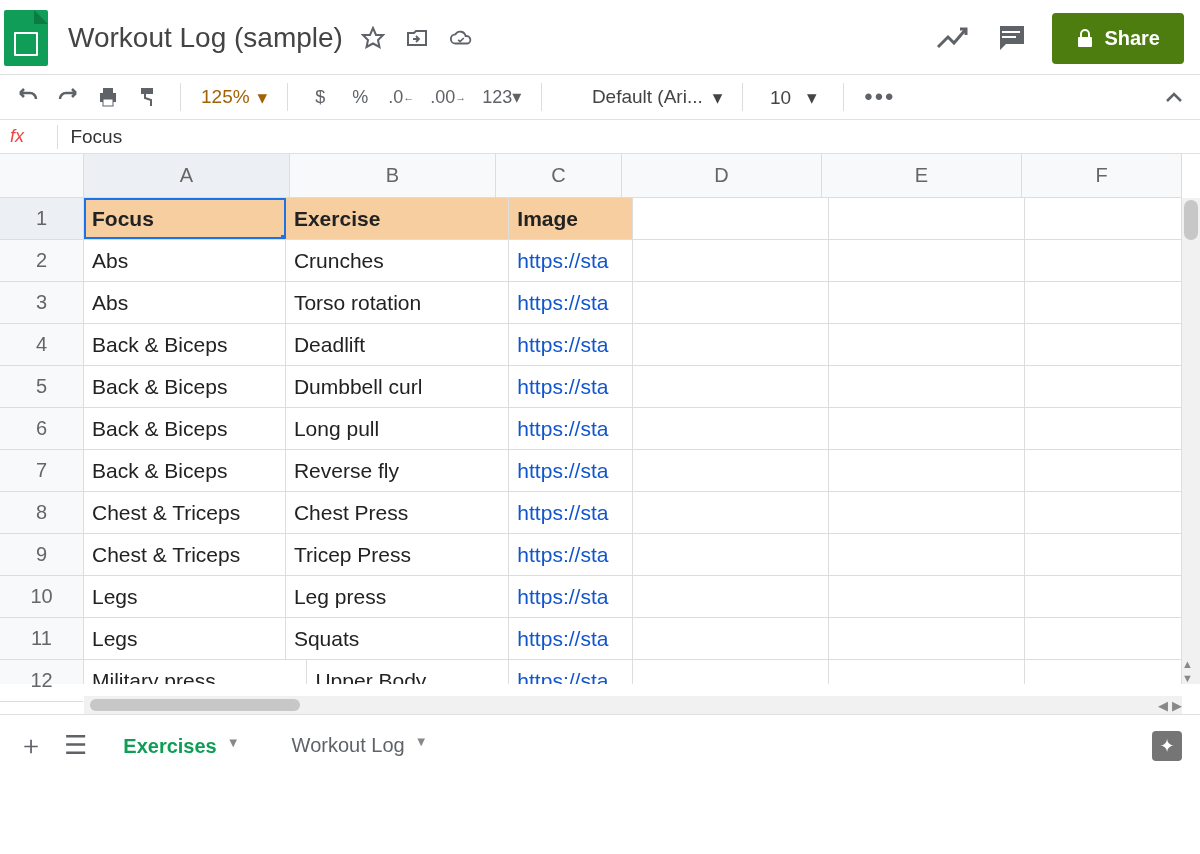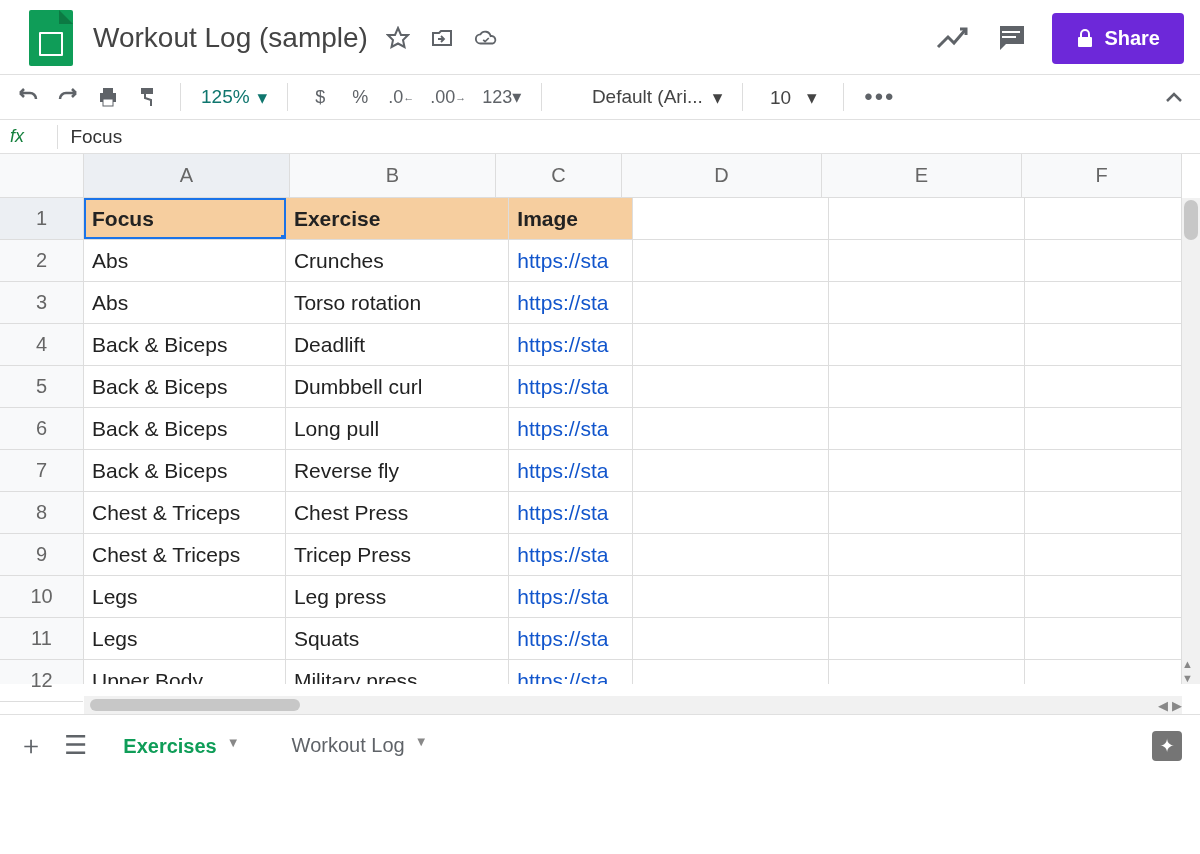--- a/index.html
+++ b/index.html
@@ -1,39 +1,39 @@
 <!DOCTYPE html>
 <html><head>
 <meta charset="utf-8">
 <style>
   * { box-sizing: border-box; margin: 0; padding: 0; }
   body { font-family: Arial, "Helvetica Neue", sans-serif; background: #fff; color: #222; width: 1200px; height: 854px; overflow: hidden; }
-  .titlebar { display: flex; align-items: center; padding: 10px 16px 0 29px; }
+  .titlebar { display: flex; align-items: center; padding: 10px 16px 0 4px; }
   .doc-icon { width: 44px; height: 56px; background: #0f9d58; border-radius: 2px; position: relative; margin-right: 20px; }
   .doc-icon::before { content:""; position:absolute; right:0; top:0; width:14px; height:14px; background:#0c7a43; clip-path: polygon(0 0,100% 100%,0 100%); }
   .doc-icon::after { content:""; position:absolute; left:10px; right:10px; top:22px; bottom:10px; border:2px solid #fff; border-radius:1px; }
   .title-col { flex: 1; }
   .title-row { display:flex; align-items:center; gap:18px; }
   .doc-title { font-size: 28px; color:#444; }
   .title-icons { display:flex; gap:20px; color:#5f6368; }
   .ti { width:24px; height:24px; display:inline-flex; align-items:center; justify-content:center; cursor:pointer; }
   .menubar { display:flex; gap:24px; margin-top:10px; font-size:20px; color:#333; }
   .menubar span { cursor:pointer; }
   .right-actions { display:flex; align-items:center; gap:26px; }
   .ra-icon { color:#5f6368; cursor:pointer; }
-  .share-btn { background:#6d28d9; color:#fff; font-size:20px; font-weight:600; padding:14px 24px; border-radius:4px; display:flex; align-items:center; gap:10px; cursor:pointer; }
+  .share-btn { background:#4d7c0f; color:#fff; font-size:20px; font-weight:600; padding:14px 24px; border-radius:4px; display:flex; align-items:center; gap:10px; cursor:pointer; }
   .toolbar { border-top:1px solid #e0e0e0; border-bottom:1px solid #e0e0e0; margin-top:8px; padding:8px 16px; display:flex; align-items:center; gap:16px; color:#5f6368; font-size:18px; }
   .tb-btn { cursor:pointer; display:inline-flex; align-items:center; justify-content:center; min-width:24px; height:28px; }
   .tb-sep { width:1px; height:28px; background:#ddd; margin:0 4px; }
-  .zoom { display:flex; align-items:center; gap:8px; color:#0f766e; font-size:19px; }
+  .zoom { display:flex; align-items:center; gap:8px; color:#a16207; font-size:19px; }
   .font-box { display:flex; align-items:center; gap:10px; width:160px; justify-content:flex-end; color:#444; font-size:19px; cursor:pointer; }
   .size-box { width:60px; text-align:center; color:#444; font-size:19px; cursor:pointer; }
   .chev { color:#777; cursor:pointer; }
   .fx-row { display:flex; align-items:center; border-bottom:1px solid #e0e0e0; height:34px; padding:0 10px; }
-  .fx-label { font-style:italic; color:#15803d; font-size:18px; width:50px; }
+  .fx-label { font-style:italic; color:#ef4444; font-size:18px; width:50px; }
   .fx-sep { width:1px; height:24px; background:#ddd; margin-right:12px; }
   .fx-input { font-size:19px; color:#333; width:100%; border:none; outline:none; }
   
   .sheet { position:relative; height:560px; overflow:hidden; }
   .corner { position:absolute; left:0; top:0; width:84px; height:44px; background:#f8f9fa; border-right:1px solid #ddd; border-bottom:1px solid #ddd; }
   .colhdrs { position:absolute; left:84px; right:18px; top:0; height:44px; display:flex; background:#f8f9fa; border-bottom:1px solid #ddd; font-size:20px; color:#666; }
   .colhdr { border-right:1px solid #ddd; display:flex; align-items:center; justify-content:center; cursor:pointer; }
   .colA { width:206px; background:#eceff3; }
   .colB { width:206px; }
   .colC { width:126px; }
@@ -297,22 +297,22 @@
       </div>
       <div class="row">
         <div class="cell cA">Legs</div>
         <div class="cell cB">Squats</div>
         <div class="cell cC link">https://sta</div>
         <div class="cell cD"></div>
         <div class="cell cE"></div>
         <div class="cell cF"></div>
       </div>
       <div class="row">
+        <div class="cell cB">Military press</div>
         <div class="cell cA">Upper Body</div>
-        <div class="cell cB">Military press</div>
         <div class="cell cC link">https://sta</div>
         <div class="cell cD"></div>
         <div class="cell cE"></div>
         <div class="cell cF"></div>
       </div>
     </div>
   <div class="vscroll">
       <div class="vthumb"></div>
     </div>
   <div class="varrows">

